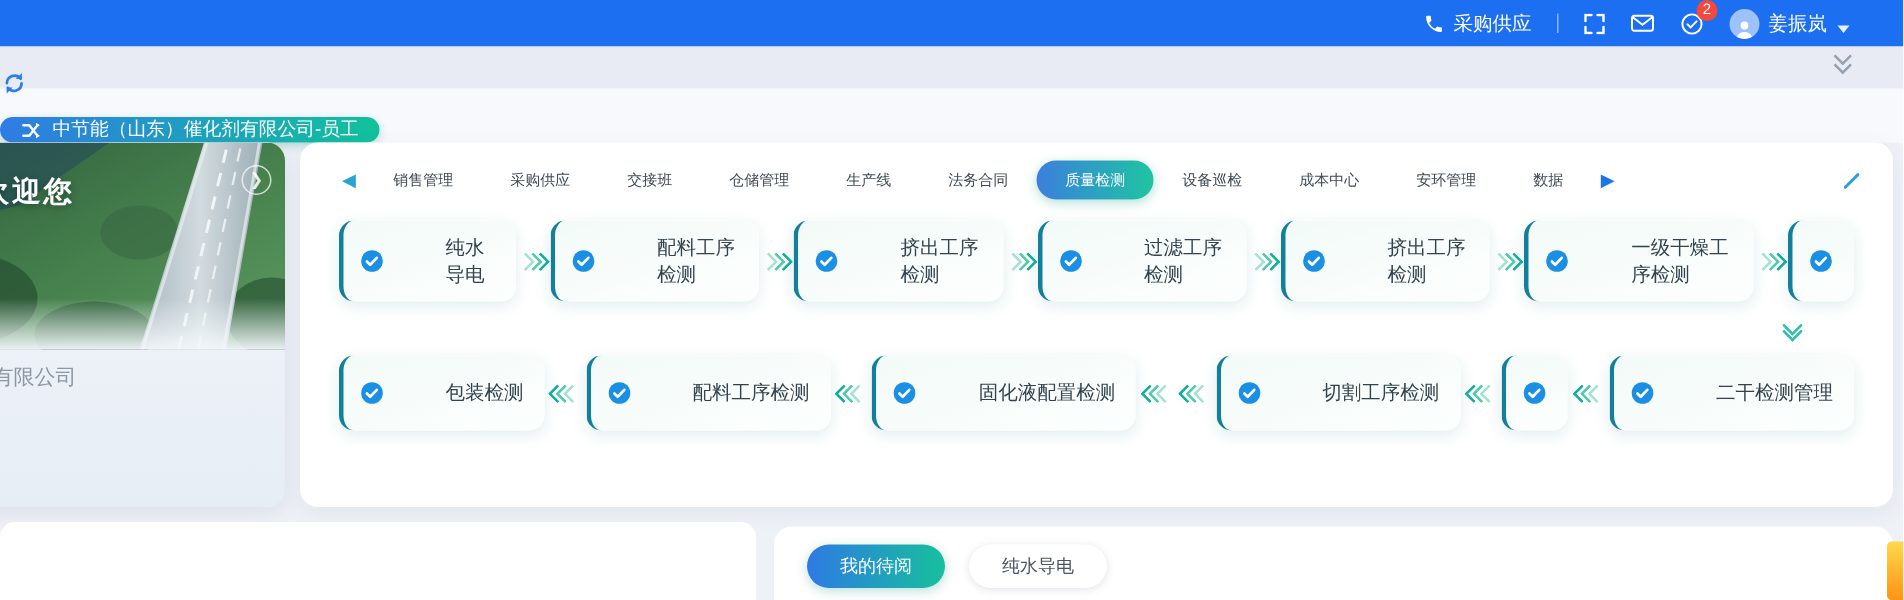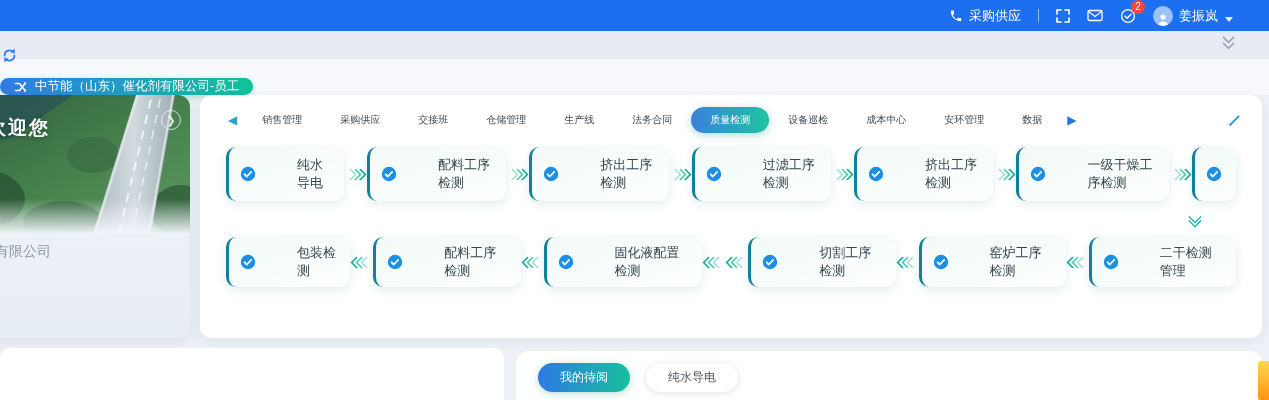--- a/index.html
+++ b/index.html
@@ -401,21 +401,20 @@
           <span class="chev lt" style="color: rgb(79, 203, 173);"></span>
           <span class="chev lt" style="color: rgb(163, 227, 208);"></span>
         </span>
         <div class="flow-card">
           <span style="display: flex;">
             <svg width="16" height="16" viewBox="0 0 16 16">
               <circle cx="8" cy="8" r="7.2" fill="#1a8fe3"></circle>
               <path d="M4.6 8.3l2.2 2.2 4.4-4.6" fill="none" stroke="#fff" stroke-width="1.8" stroke-linecap="round" stroke-linejoin="round"></path>
             </svg>
           </span>
-          <span class="flabel">窑炉工序检测</span>
         </div>
         <span class="flow-arrow">
           <span class="chev lt" style="color: rgb(19, 175, 158);"></span>
           <span class="chev lt" style="color: rgb(79, 203, 173);"></span>
           <span class="chev lt" style="color: rgb(163, 227, 208);"></span>
         </span>
         <div class="flow-card">
           <span style="display: flex;">
             <svg width="16" height="16" viewBox="0 0 16 16">
               <circle cx="8" cy="8" r="7.2" fill="#1a8fe3"></circle>

